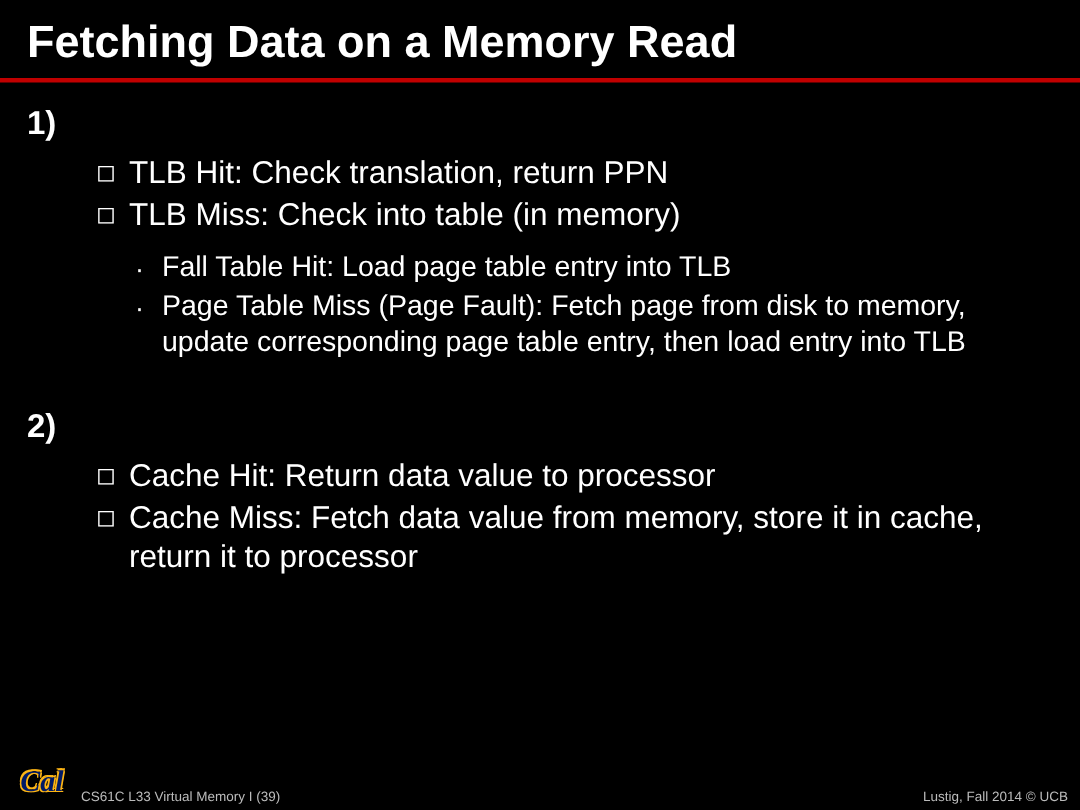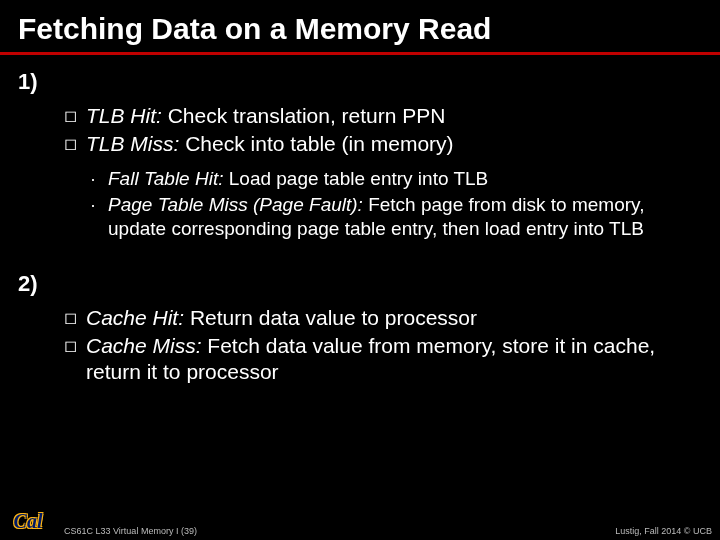--- a/index.html
+++ b/index.html
@@ -50,21 +50,21 @@
   .subitem .bullet {
     width: 22px;
     flex-shrink: 0;
     font-size: 16px;
     line-height: 26px;
   }
   .subitem .txt {
     flex: 1;
     line-height: 26px;
   }
-  .em { font-style: italic; }
+  .em { }
   .subsublist {
     margin-left: 72px;
     margin-bottom: 8px;
   }
   .subsubitem {
     font-size: 19px;
     margin: 2px 0;
     display: flex;
     align-items: flex-start;
   }
@@ -87,21 +87,21 @@
     display: flex;
     justify-content: space-between;
     align-items: flex-end;
     padding: 0 8px 0 8px;
     font-size: 9px;
     color: #bbb;
   }
   .footer-left {
     display: flex;
     align-items: flex-end;
-    gap: 16px;
+    gap: 6px;
   }
   .logo {
     width: 40px;
     height: 30px;
     display: flex;
     align-items: center;
     justify-content: center;
   }
   .logo-text {
     font-family: Georgia, serif;

